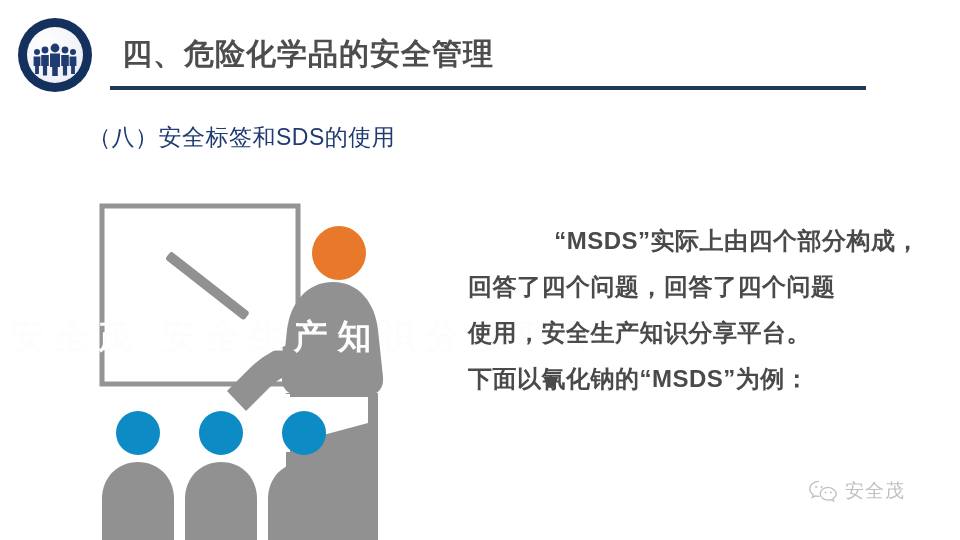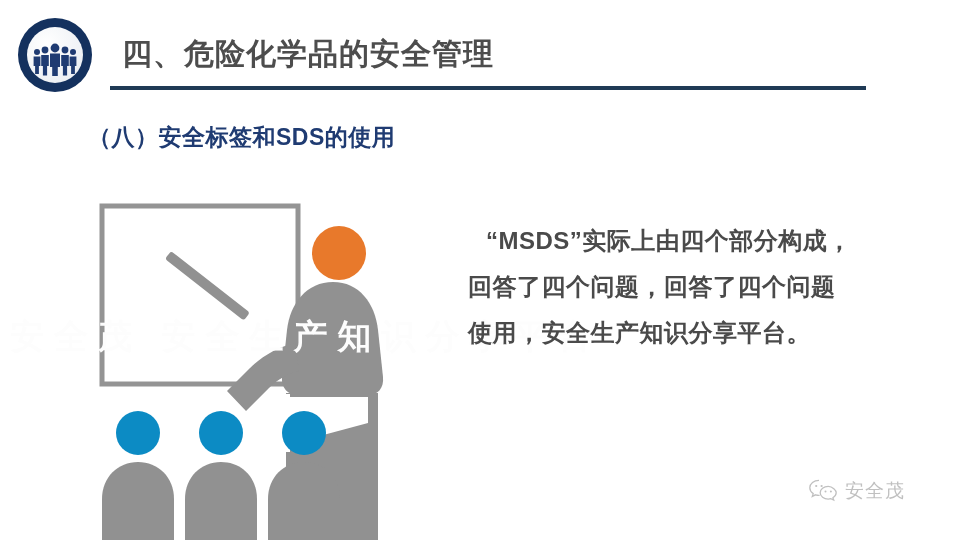--- a/index.html
+++ b/index.html
@@ -33,49 +33,49 @@
     letter-spacing:1px;white-space:nowrap;
   }
   .header-rule{
     position:absolute;left:110px;top:86px;width:756px;height:4px;
     background:#1f3a55;
   }
 
   
   .subtitle{
     position:absolute;left:88px;top:122px;
-    font-size:23px;font-weight:bold;color:#1f3b72;
+    font-size:23px;font-weight:normal;color:#1f3b72;
     letter-spacing:0.5px;white-space:nowrap;
   }
 
   
   .illustration{position:absolute;left:90px;top:195px;width:340px;height:345px;}
   .illustration svg{display:block;}
 
   
   .body-text{
     position:absolute;left:468px;top:218px;width:452px;
     font-size:24px;font-weight:bold;color:#4a4a4a;
     line-height:46px;letter-spacing:0.5px;
   }
   .body-text .ln{display:block;white-space:nowrap;}
-  .body-text .ln.indent{text-indent:18px;}
+  .body-text .ln.indent{text-indent:18px;text-align:right;}
 
   
   .bg-watermark{
     position:absolute;left:10px;top:314px;width:940px;
     font-size:34px;font-weight:bold;color:#fdfdfd;
     letter-spacing:10px;white-space:nowrap;
     pointer-events:none;user-select:none;
   }
 
   
   .corner-watermark{
     position:absolute;left:808px;top:478px;
-    display:flex;align-items:flex-start;gap:7px;
+    display:flex;align-items:center;gap:7px;
     opacity:.55;
   }
   .corner-watermark .wm-text{
     font-size:19px;color:#8d8d8d;letter-spacing:1px;white-space:nowrap;
   }
   .corner-watermark svg{display:block;}
 </style>
 </head>
 <body>
 
@@ -160,20 +160,21 @@
       </g>
     </svg>
   </div>
 
   <div class="bg-watermark">安全茂 安全生产知识分享平台</div>
 
   <div class="body-text">
     <span class="ln indent">“MSDS”实际上由四个部分构成，</span>
     <span class="ln">回答了四个问题，回答了四个问题</span>
     <span class="ln">使用，安全生产知识分享平台。</span>
+    <span class="ln">下面以氰化钠的“MSDS”为例：</span>
   </div>
 
   <div class="corner-watermark">
     <span>
       <svg width="30" height="24" viewBox="0 0 30 24" aria-hidden="true">
         <g fill="none" stroke="#8d8d8d" stroke-width="1.3">
           <path d="M11 2.4C5.9 2.4 1.8 5.7 1.8 9.8c0 2.3 1.3 4.4 3.4 5.8l-.9 2.8 3.2-1.6c1.1.3 2.2.5 3.5.5h.6"></path>
           <path d="M20.2 8.3c-4.4 0-8 2.9-8 6.4s3.6 6.4 8 6.4c.9 0 1.8-.1 2.6-.4l2.9 1.4-.8-2.4c1.9-1.2 3.3-3 3.3-5s-3.6-6.4-8-6.4z"></path>
         </g>
         <g fill="#8d8d8d">

